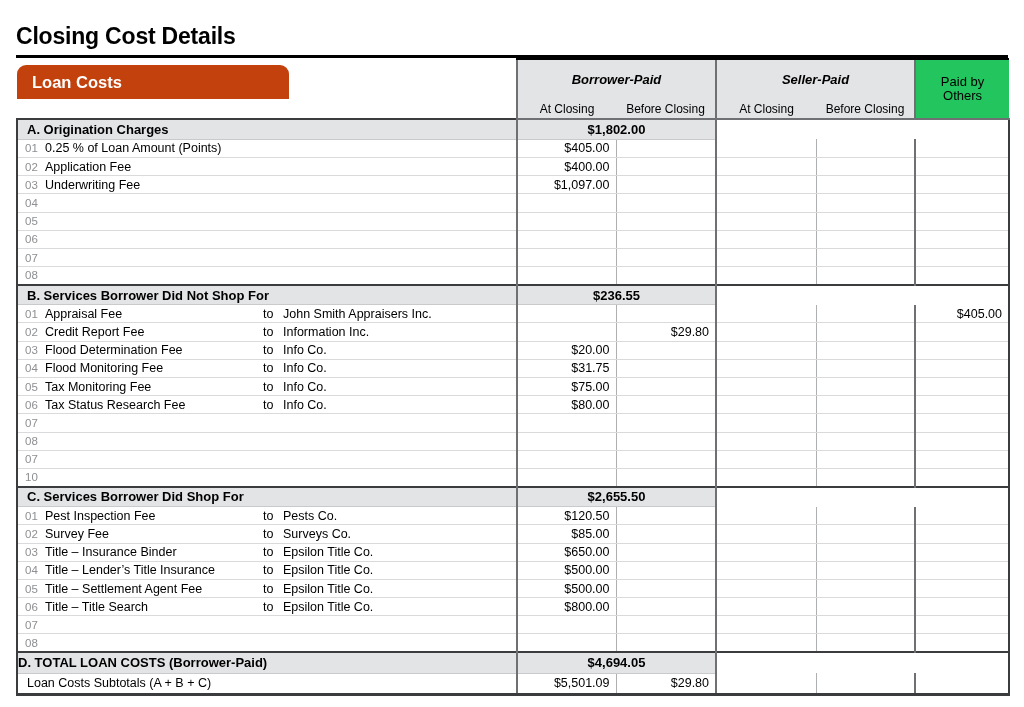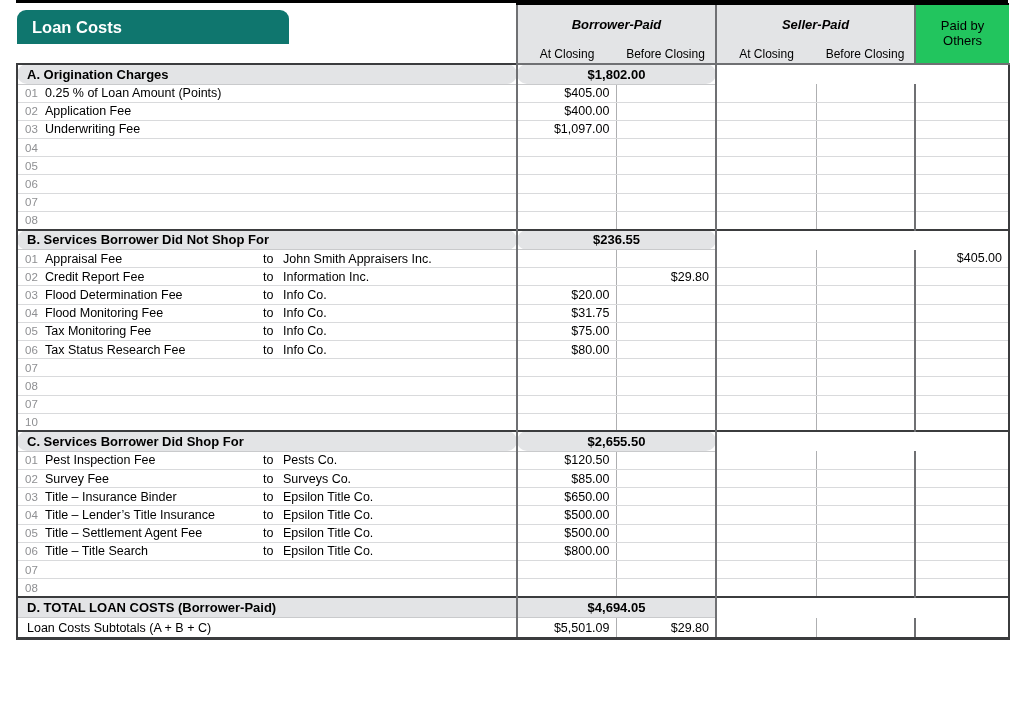--- a/index.html
+++ b/index.html
@@ -100,40 +100,39 @@
     position: relative;
     height: 40px;
     background: #ffffff;
   }
   .loan-costs-tab {
     position: absolute;
     left: 0;
     top: 6px;
     width: 272px;
     height: 34px;
-    background: #0f766e;
+    background: #c2410c;
     border-radius: 9px 9px 0 0;
     color: #ffffff;
     font-weight: bold;
     font-size: 16.5px;
     display: flex;
     align-items: center;
     padding-left: 15px;
     box-sizing: border-box;
   }
 
   
   tr.sec-head td {
     background: #e3e4e6;
     height: 20px;
     font-weight: bold;
     font-size: 13px;
     border-top: 2px solid #3b3c3e;
     border-bottom: 1px solid #c9cacc;
-    border-radius: 10px;
   }
   tr.sec-head td.sec-label {
     padding-left: 9px;
     border-left: 2px solid #3b3c3e;
   }
   tr.sec-head td.sec-total {
     text-align: center;
     border-left: 2px solid #6f7073;
     border-right: 2px solid #6f7073;
   }
@@ -179,21 +178,20 @@
   
   tr.total-head td {
     background: #e3e4e6;
     height: 21px;
     font-weight: bold;
     font-size: 13px;
     border-top: 2px solid #3b3c3e;
     border-bottom: 1px solid #c9cacc;
   }
   tr.total-head td.t-label {
-    padding-left: 9px;
     border-left: 2px solid #3b3c3e;
   }
   tr.total-head td.t-total {
     text-align: center;
     border-left: 2px solid #6f7073;
     border-right: 2px solid #6f7073;
   }
   tr.total-head td.t-blank {
     background: #ffffff;
     border-bottom: none;
@@ -215,20 +213,21 @@
     border-left: 2px solid #6f7073;
   }
   tr.subtotal td.s-money.thin { border-left: 1px solid #aeafb1; }
   tr.subtotal td.s-money.last { border-right: 2px solid #3b3c3e; }
 </style>
 </head>
 <body>
 
 <div class="page">
 
+  <div class="doc-title">Closing Cost Details</div>
 
   <div class="top-rule"></div>
 
   <table class="cc">
     <colgroup>
       <col class="c-desc">
         <col class="c-bac">
         <col class="c-bbc">
       <col class="c-sac">
         <col class="c-sbc">

